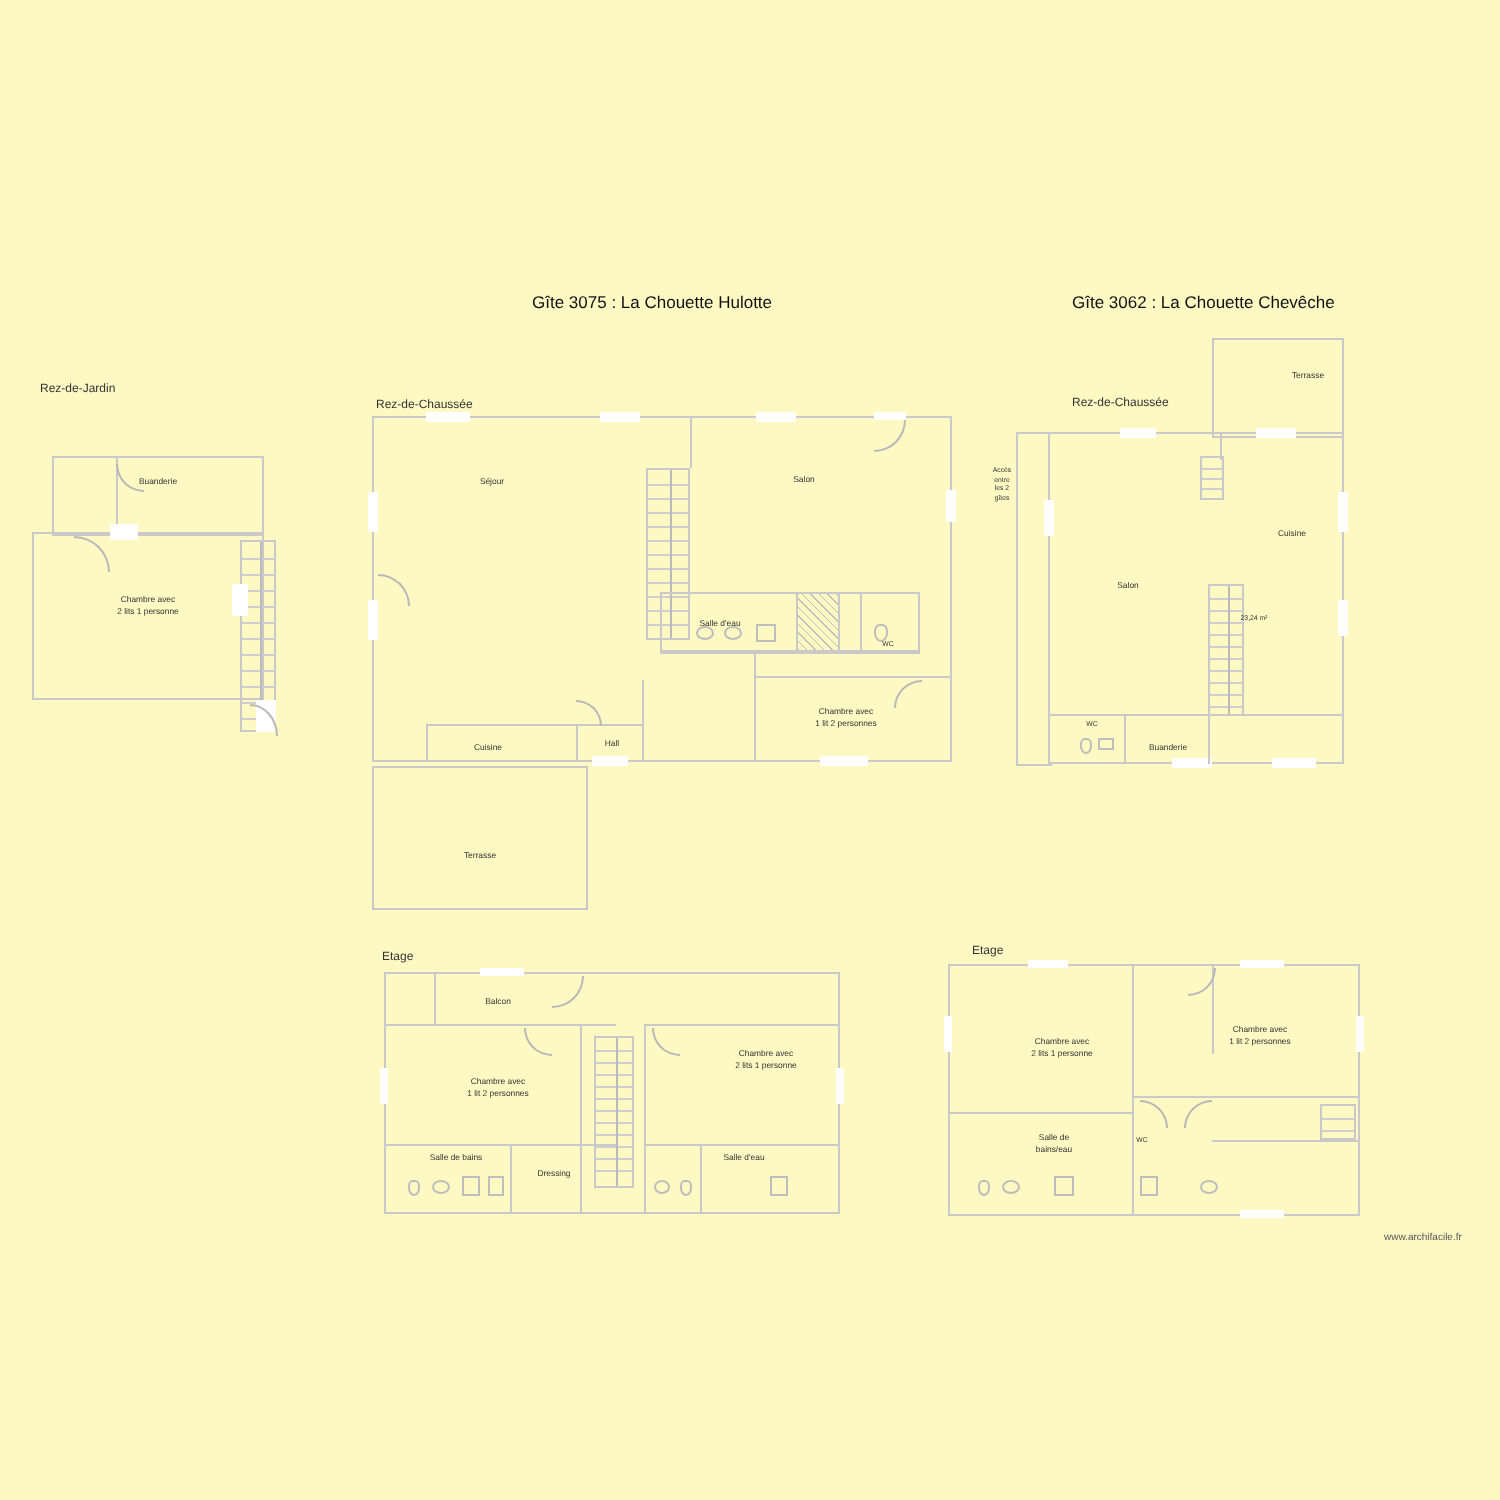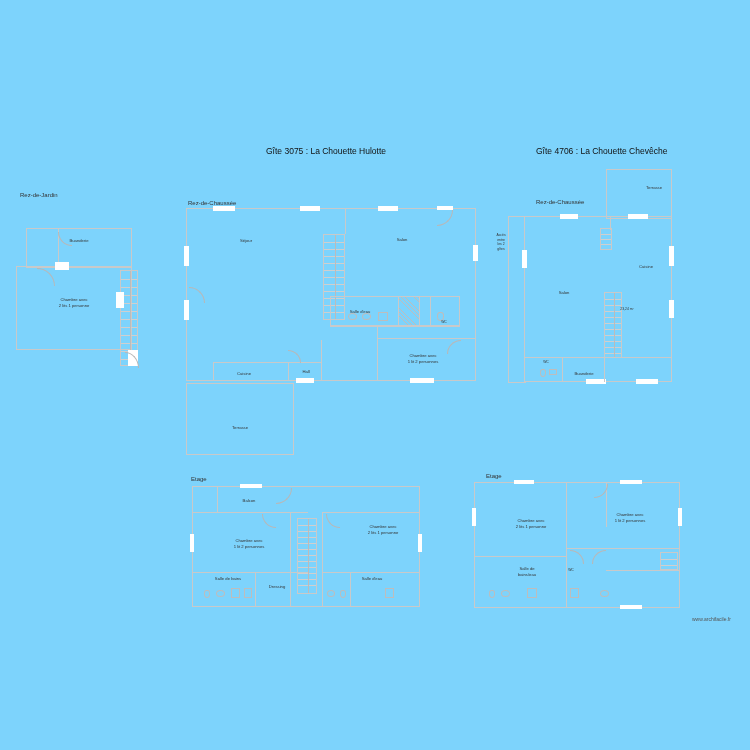--- a/index.html
+++ b/index.html
@@ -4,21 +4,21 @@
 <style>
   html, body {
     margin: 0;
     padding: 0;
     background: #ffffff;
   }
   #page {
     position: relative;
     width: 750px;
     height: 750px;
-    background: #7dd3fc;
+    background: #fef9c3;
     font-family: "Liberation Sans", sans-serif;
     color: #222222;
     overflow: hidden;
   }
   .ttl {
     position: absolute;
     font-size: 8px;
     color: #333333;
     white-space: nowrap;
   }
@@ -119,21 +119,21 @@
     width: 0;
     border-left: 0.8px solid #c9c9c9;
   }
 </style>
 </head>
 <body>
 
 <div id="page">
 
   <div class="ttl big" style="left:266px; top:146px;">Gîte 3075 : La Chouette Hulotte</div>
-  <div class="ttl big" style="left:536px; top:146px;">Gîte 4706 : La Chouette Chevêche</div>
+  <div class="ttl big" style="left:536px; top:146px;">Gîte 3062 : La Chouette Chevêche</div>
 
   <div class="ttl" style="left:20px; top:192px; font-size:6px;">Rez-de-Jardin</div>
   <div class="ttl" style="left:188px; top:200px; font-size:6px;">Rez-de-Chaussée</div>
   <div class="ttl" style="left:536px; top:199px; font-size:6px;">Rez-de-Chaussée</div>
   <div class="ttl" style="left:191px; top:476px; font-size:6px;">Etage</div>
   <div class="ttl" style="left:486px; top:473px; font-size:6px;">Etage</div>
 
   <div>
 
     <div class="room" style="left:26px; top:228px; width:106px; height:40px;"></div>

